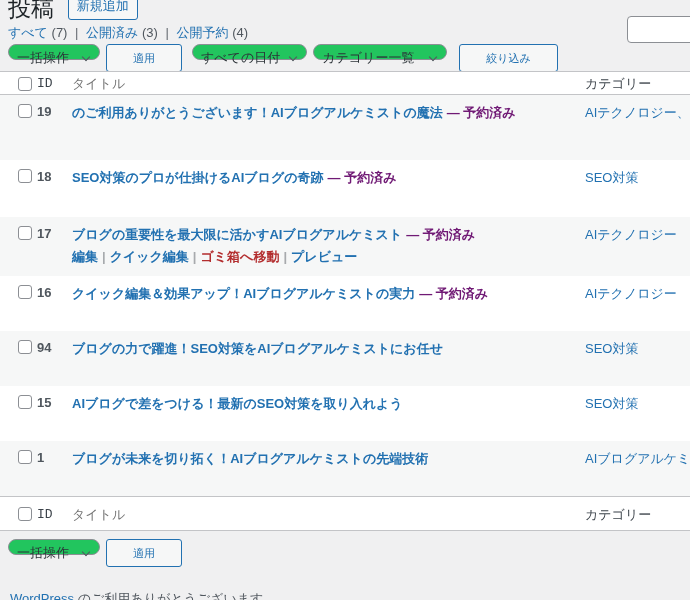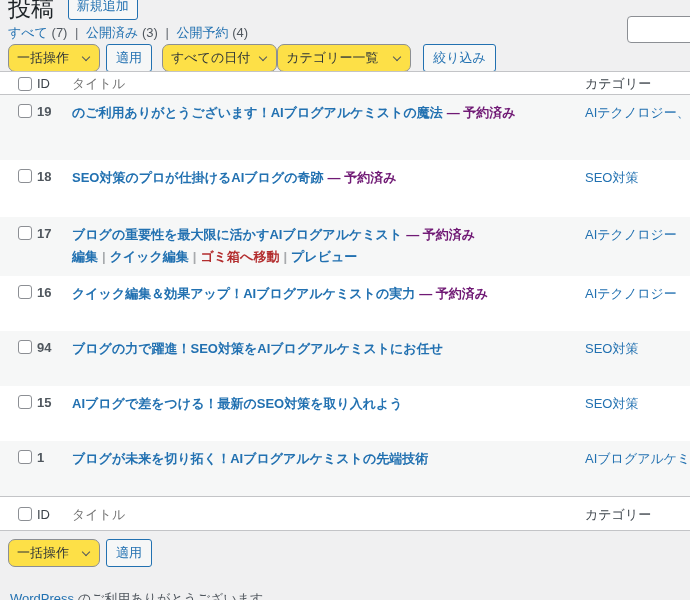--- a/index.html
+++ b/index.html
@@ -30,51 +30,51 @@
   
   .subsubsub { position:absolute; top:24px; left:8px; white-space:nowrap; }
   .subsubsub a { color:#2271b1; }
   .subsubsub .count { color:#50575e; }
   .subsubsub .sep { color:#646970; margin:0 4px; }
 
   
   .tablenav-top { position:absolute; top:44px; left:8px; }
   .tablenav-bottom { position:absolute; top:539px; left:8px; }
   .wp-select {
-    position:relative; display:inline-block; height:28px; line-height:26px;
-    background:#fde047; border:1px solid #8c8f94; border-radius:7px;
+    position:relative; display:inline-block; height:16px; line-height:26px;
+    background:#22c55e; border:1px solid #8c8f94; border-radius:13px;
     padding:0 26px 0 8px; color:#2c3338; vertical-align:top; cursor:pointer;
   }
   .chev {
     position:absolute; right:10px; top:9px; width:6px; height:6px;
     border-right:1.5px solid #50575e; border-bottom:1.5px solid #50575e;
     transform:rotate(45deg);
   }
   .wp-btn {
-    display:inline-block; height:28px; line-height:26px; padding:0 9px;
+    display:inline-block; height:28px; line-height:26px; padding:0 26px;
     color:#2271b1; background:#f6f7f7; border:1px solid #2271b1; border-radius:3px;
-    vertical-align:top; cursor:pointer; font-size:13px; font-family:inherit;
+    vertical-align:top; cursor:pointer; font-size:11px; font-family:inherit;
   }
   .sel-bulk { width:92px; margin-right:6px; }
   .btn-apply { margin-right:10px; }
-  .sel-date { }
+  .sel-date { margin-right:6px; }
   .sel-cat  { width:134px; margin-right:12px; }
 
   
   .list-table { position:absolute; top:71px; left:0; width:900px; background:#fff; }
   .thead, .tfoot { position:relative; height:24px; line-height:24px; background:#fff; }
   .thead { border-top:1px solid #c3c4c7; border-bottom:1px solid #c3c4c7; }
   .tfoot { height:35px; line-height:35px; border-top:1px solid #c3c4c7; border-bottom:1px solid #c3c4c7; }
   .cb {
     position:absolute; left:18px; width:14px; height:14px;
     background:#fff; border:1px solid #8c8f94; border-radius:3px; cursor:pointer;
   }
   .thead .cb { top:5px; }
   .tfoot .cb { top:10px; }
-  .col-id-h { position:absolute; left:37px; color:#3c434a; }
+  .col-id-h { position:absolute; left:37px; color:#3c434a;font-family:Liberation Mono, monospace; }
   .col-title-h { position:absolute; left:72px; color:#737373; }
   .col-cat-h { position:absolute; left:585px; color:#3c434a; }
 
   .row { position:relative; background:#fff; }
   .row.alt { background:#f6f7f7; }
   .row .cb { top:9px; }
   .row-id { position:absolute; left:37px; top:9px; color:#50575e;font-weight:bold; }
   .row-main { margin-left:72px; padding-top:9px; padding-right:330px; }
   .row-title { color:#2271b1; font-weight:700; }
   .post-state { color:#701a75; font-weight:700; margin-left:4px; }

